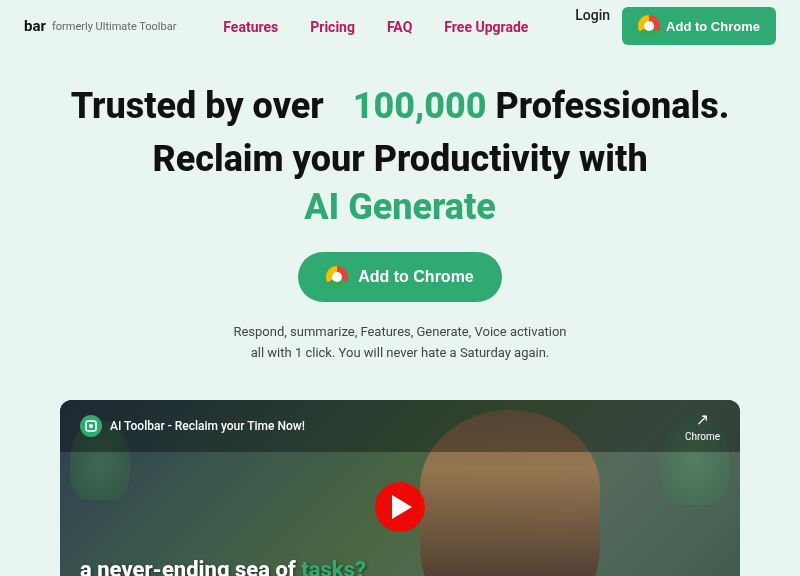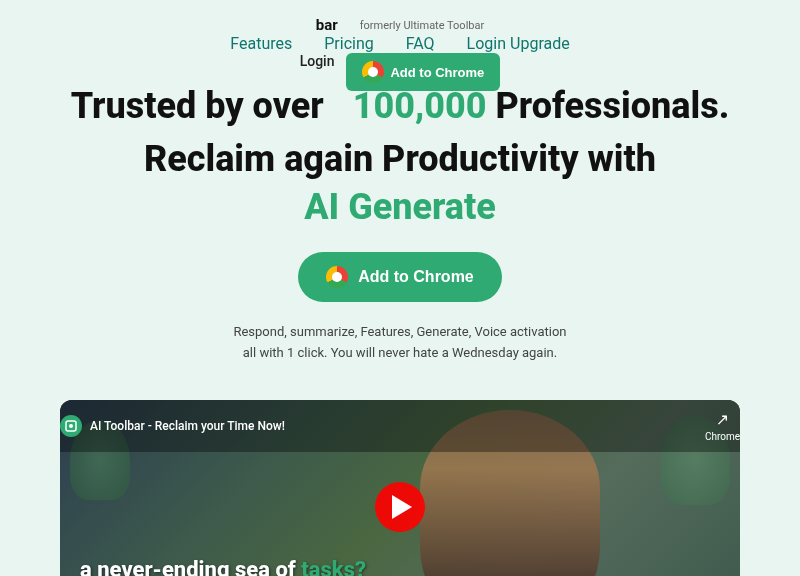--- a/index.html
+++ b/index.html
@@ -19,54 +19,52 @@
     
     nav {
       display: flex;
       align-items: center;
       justify-content: space-between;
       padding: 16px 24px;
       height: 52px;
       background-color: #e8f5f0;
       position: relative;
       z-index: 10;
-      flex-direction: column;
     }
 
     .nav-logo {
       display: flex;
       align-items: center;
       gap: 6px;
     }
 
     .nav-logo-text {
       font-weight: 700;
       font-size: 15px;
       color: #111;
     }
 
     .nav-logo-formerly {
       font-size: 11px;
       color: #666;
       font-weight: 400;
-      margin-left: 16px;
     }
 
     .nav-links {
       display: flex;
       align-items: center;
       gap: 32px;
       list-style: none;
     }
 
     .nav-links a {
       text-decoration: none;
-      color: #0f766e;
-      font-size: 16px;
-      font-weight: 400;
+      color: #be185d;
+      font-size: 14px;
+      font-weight: 700;
     }
 
     .nav-right {
       display: flex;
       align-items: flex-start;
       gap: 12px;
     }
 
     .nav-login {
       font-size: 14px;
@@ -216,21 +214,21 @@
     }
 
     .video-top-bar {
       position: absolute;
       top: 0;
       left: 0;
       right: 0;
       display: flex;
       align-items: center;
       justify-content: space-between;
-      padding: 10px 0;
+      padding: 10px 20px;
       background: rgba(0,0,0,0.35);
     }
 
     .video-top-left {
       display: flex;
       align-items: center;
       gap: 8px;
     }
 
     .video-channel-icon {
@@ -323,48 +321,48 @@
     <li>
       <a href="#">Features</a>
     </li>
     <li>
       <a href="#">Pricing</a>
     </li>
     <li>
       <a href="#">FAQ</a>
     </li>
     <li>
-      <a href="#">Login Upgrade</a>
+      <a href="#">Free Upgrade</a>
     </li>
   </ul>
 
   <div class="nav-right">
     <a href="#" class="nav-login">Login</a>
     <button class="nav-cta-btn">
       <span class="chrome-icon"></span>
       <span>Add to Chrome</span>
     </button>
   </div>
 </nav>
 
 <section class="hero">
   <h1 class="hero-title">
     <span>Trusted by over </span><span class="highlight">100,000</span><span> Professionals.</span>
   </h1>
-  <h1 class="hero-subtitle">Reclaim again Productivity with</h1>
+  <h1 class="hero-subtitle">Reclaim your Productivity with</h1>
   <h1 class="hero-ai">AI Generate</h1>
 
   <button class="add-to-chrome-btn">
     <span class="chrome-icon"></span>
     <span>Add to Chrome</span>
   </button>
 
   <p class="hero-desc">
     <span>Respond, summarize, Features, Generate, Voice activation</span><br>
-    <span>all with 1 click. You will never hate a Wednesday again.</span>
+    <span>all with 1 click. You will never hate a Saturday again.</span>
   </p>
 </section>
 
 <div class="video-container">
   <div class="video-bg">
     <div class="plant-left"></div>
     <div class="plant-right"></div>
     <div class="person-silhouette"></div>
 
     <div class="video-overlay-text">

